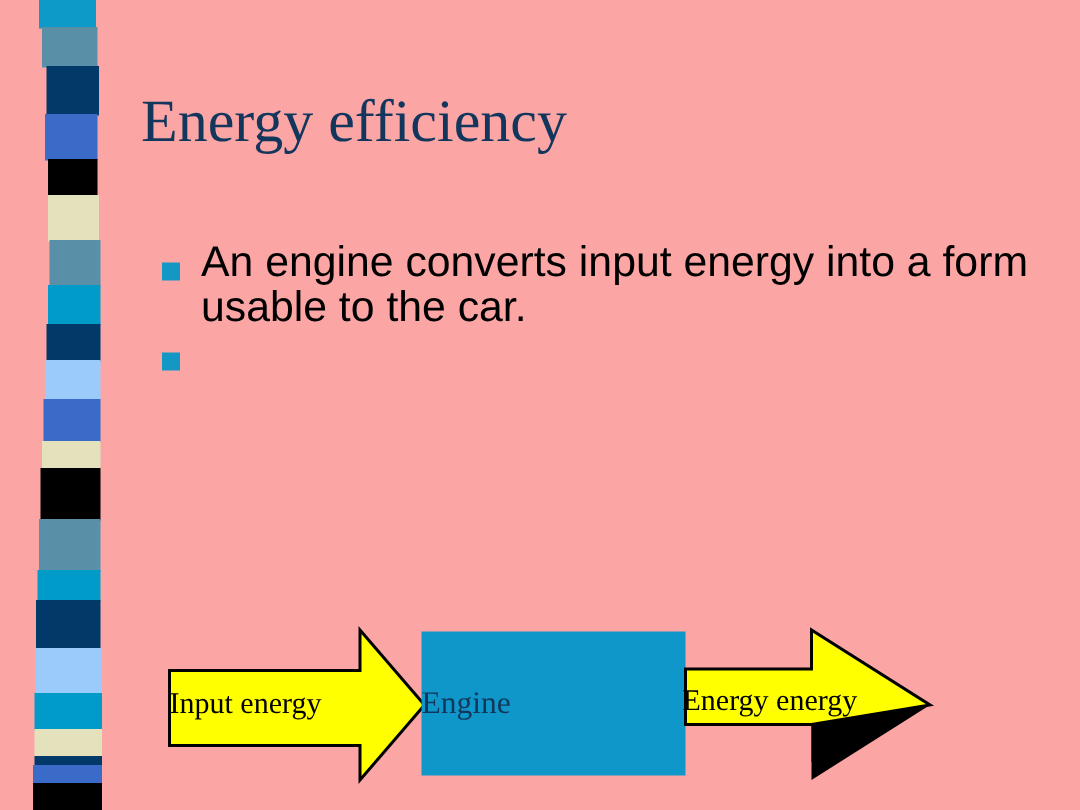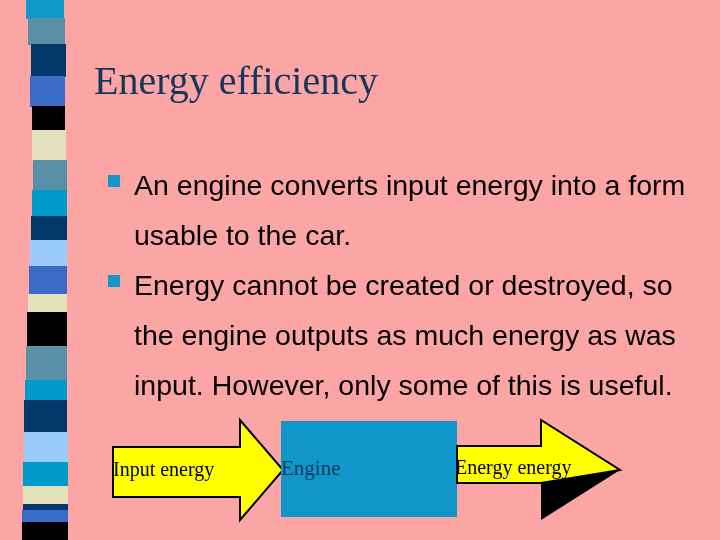--- a/index.html
+++ b/index.html
@@ -44,21 +44,21 @@
   #body {
     position: absolute;
     left: 104px;
     top: 160px;
     width: 600px;
   }
   .bullet-row {
     position: relative;
     padding-left: 30px;
     font-size: 28.5px;
-    line-height: 50px;
+    line-height: 30px;
     color: #000000;
     font-family: "Liberation Sans", sans-serif;
     margin-bottom: 0px;
   }
   .bullet-marker {
     position: absolute;
     left: 4px;
     top: 15px;
     width: 12px;
     height: 12px;
@@ -138,21 +138,20 @@
 
   <div id="title" style="color: rgb(19, 54, 92);">Energy efficiency</div>
 
   <div id="body">
     <div class="bullet-row">
       <span class="bullet-marker" style="background: rgb(19, 152, 198);"></span>
       <span>An engine converts input energy into a form usable to the car.</span>
     </div>
     <div class="bullet-row">
       <span class="bullet-marker" style="background: rgb(19, 152, 198);"></span>
-      <span>Energy cannot be created or destroyed, so the engine outputs as much energy as was input. However, only some of this is useful.</span>
     </div>
   </div>
 
   <svg id="diagram" width="720" height="540" viewBox="0 0 720 540">
 
     <polygon points="113,447 240,447 240,420 283,470 240,520 240,497 113,497" fill="#FFFF00" stroke="#000000" stroke-width="2"></polygon>
 
     <rect x="281" y="421" width="176" height="96" fill="#0E97C8" stroke="none"></rect>
 
     <polygon points="457,483 541,483 541,508 620,470 541,432 541,483" fill="#000000" stroke="none"></polygon>

